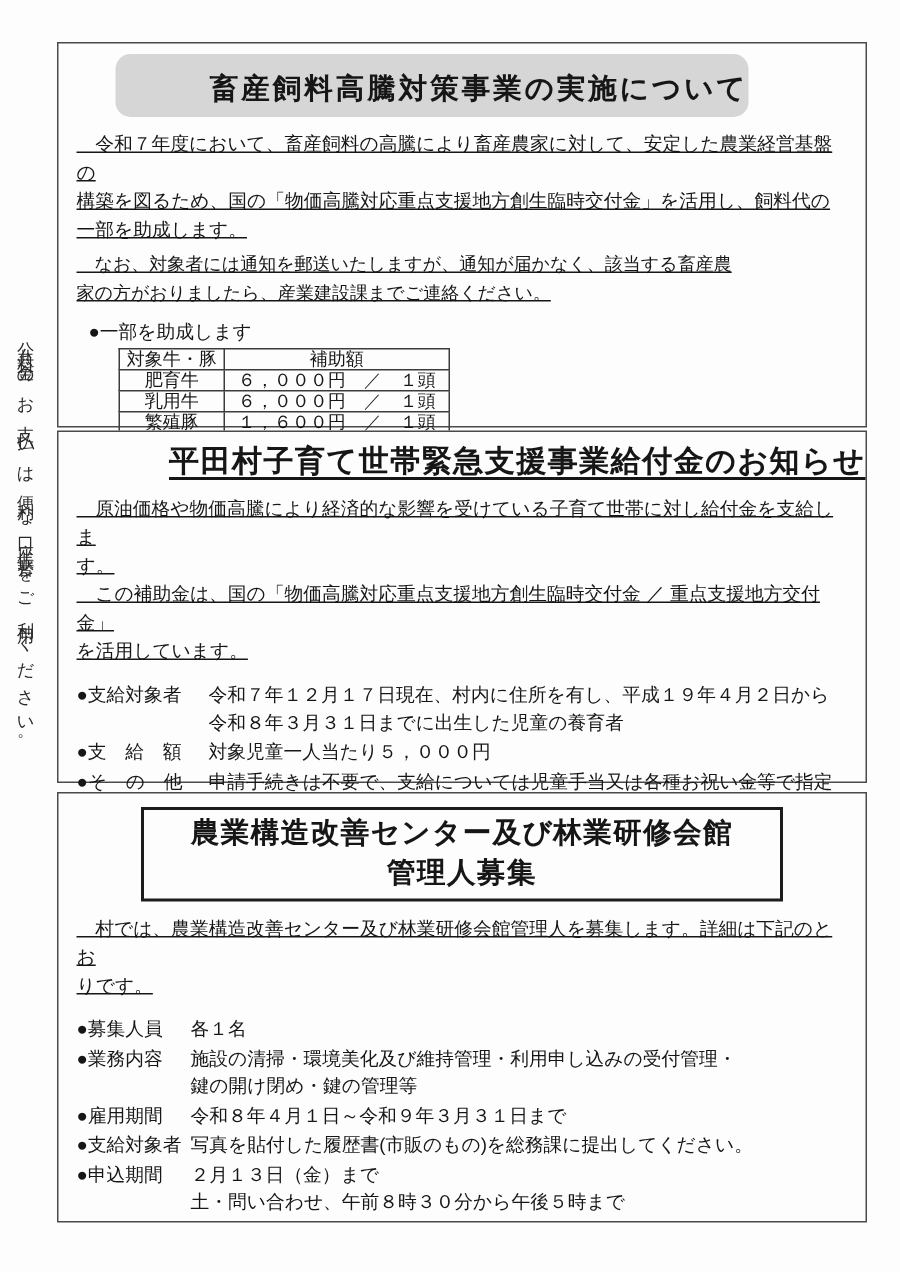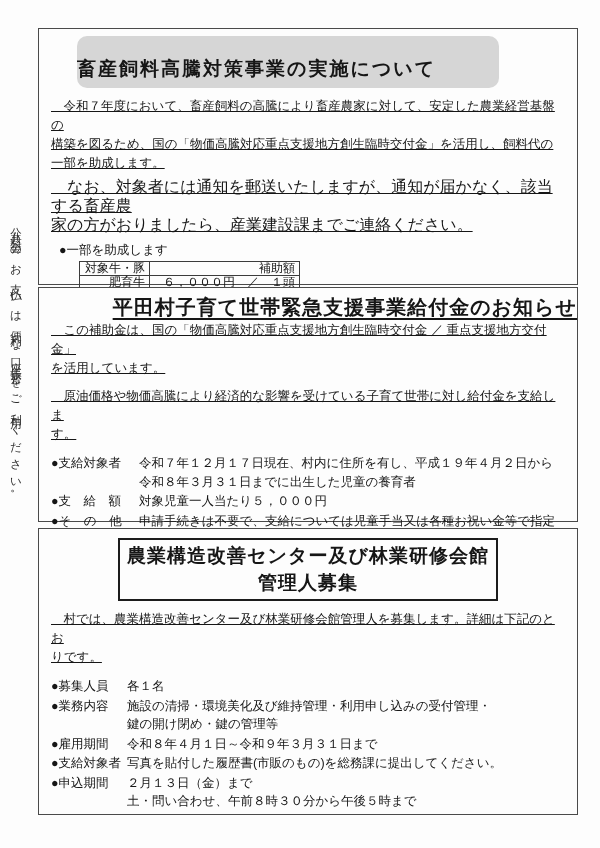--- a/index.html
+++ b/index.html
@@ -37,46 +37,46 @@
   .box1 { top: 28px;  height: 257px; }
   .box2 { top: 287px; height: 235px; }
   .box3 { top: 528px; height: 287px; }
 
   
   .sec1-title {
     margin: 7px auto 0 38px;
     width: 422px;
     background: #d6d6d6;
     border-radius: 10px;
-    text-align: left;
+    text-align: right;
     font-size: 19px;
     font-weight: bold;
     letter-spacing: 2px;
-    padding: 20px 0 6px 0;
+    padding: 10px 0 6px 0;
   }
   .para {
     margin: 9px 10px 0 12px;
     font-size: 12.5px;
     line-height: 19px;
     white-space: pre-line;
     text-decoration: underline;
   }
-  .para-em { font-size: 16px; margin-top: 4px; }
+  .para-em { font-size: 12px; margin-top: 4px; }
   .table-label {
     margin: 8px 0 2px 20px;
     font-size: 12.5px;
   }
   table.subsidy {
     margin-left: 40px;
     border-collapse: collapse;
     font-size: 12px;
   }
   table.subsidy th, table.subsidy td {
     border: 1px solid #3c3c3c;
-    text-align: right;
+    text-align: center;
     font-weight: normal;
     height: 14px;
     padding: 0 4px;
     line-height: 13px;
   }
   .col-animal { width: 70px; }
   .col-amount { width: 150px; }
   .contact {
     text-align: right;
     margin: 7px 10px 0 0;
@@ -99,21 +99,21 @@
     font-size: 12.5px;
     line-height: 18.5px;
     margin-bottom: 1px;
   }
   .bullet-label { flex: 0 0 88px; white-space: pre; }
   .bullet-text  { flex: 1; white-space: pre-line; }
   .bullet-text.underlined { text-decoration: underline; text-underline-offset: 3px; }
   
   .sec3-titlebox {
     margin: 9px auto 0 auto;
-    width: 380px;
+    width: 428px;
     border: 2px solid #1c1c1c;
     text-align: center;
     font-size: 19px;
     font-weight: bold;
     letter-spacing: 1px;
     line-height: 27px;
     padding: 2px 0 3px 0;
     white-space: pre-line;
   }
   .box3 .bullet-label { flex: 0 0 76px; }
@@ -152,24 +152,24 @@
         <td>繁殖豚</td>
         <td>１，６００円　／　１頭</td>
       </tr>
     </tbody>
       </table>
     <div class="contact">問い合わせ：平田村役場産業建設課　☎0247-55-3116</div>
   </div>
 
   <div class="notice box2">
     <div class="sec2-title">平田村子育て世帯緊急支援事業給付金のお知らせ</div>
+    <div class="para">　原油価格や物価高騰により経済的な影響を受けている子育て世帯に対し給付金を支給しま
+す。</div>
     <div class="para" style="margin-top:0;">　この補助金は、国の「物価高騰対応重点支援地方創生臨時交付金 ／ 重点支援地方交付金」
 を活用しています。</div>
-    <div class="para">　原油価格や物価高騰により経済的な影響を受けている子育て世帯に対し給付金を支給しま
-す。</div>
     <div class="bullets">
       <div class="bullet-row">
         <span class="bullet-label">●支給対象者</span>
         <span class="bullet-text">令和７年１２月１７日現在、村内に住所を有し、平成１９年４月２日から
 令和８年３月３１日までに出生した児童の養育者</span>
       </div>
       <div class="bullet-row">
         <span class="bullet-label">●支　給　額</span>
         <span class="bullet-text">対象児童一人当たり５，０００円</span>
       </div>

